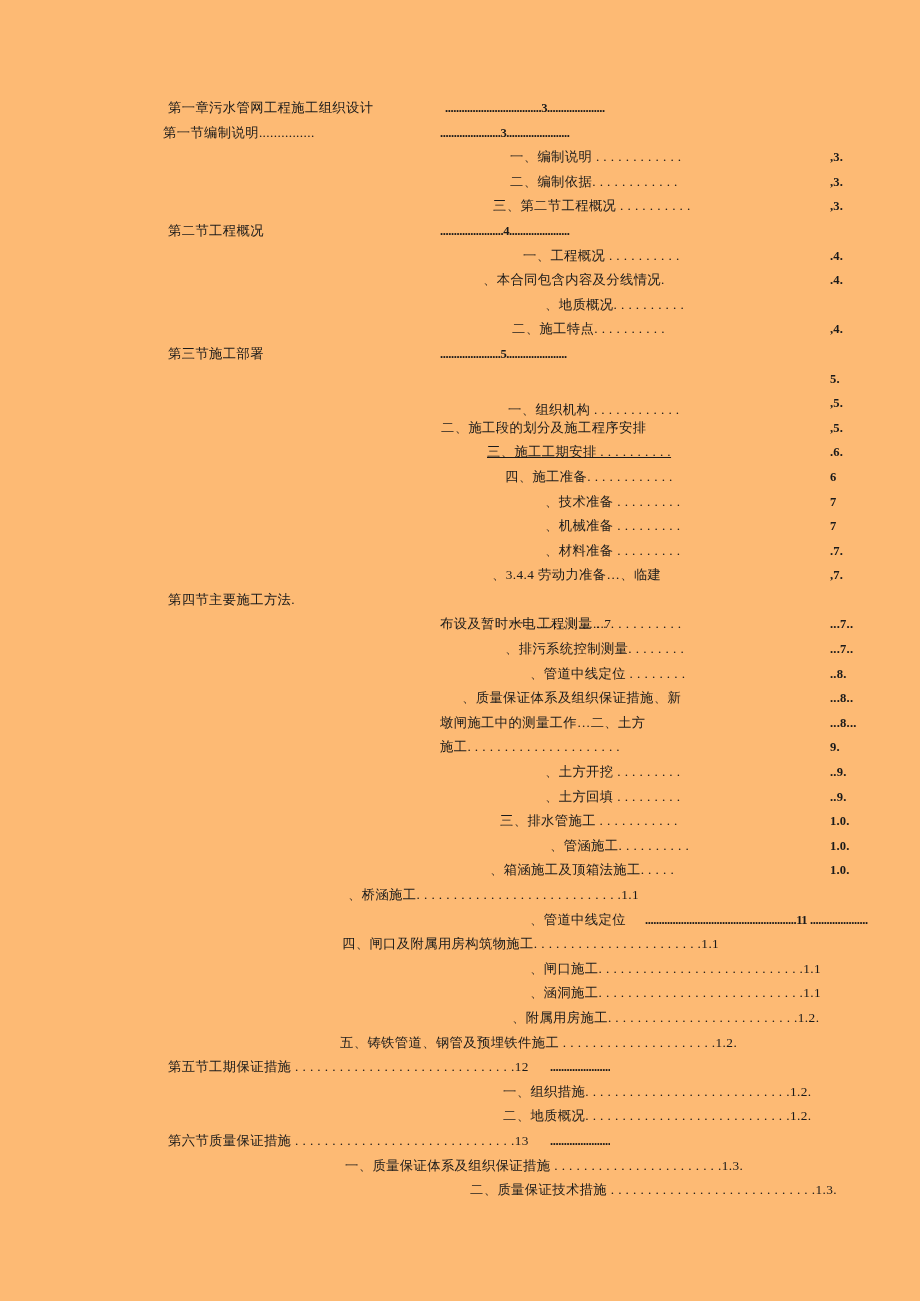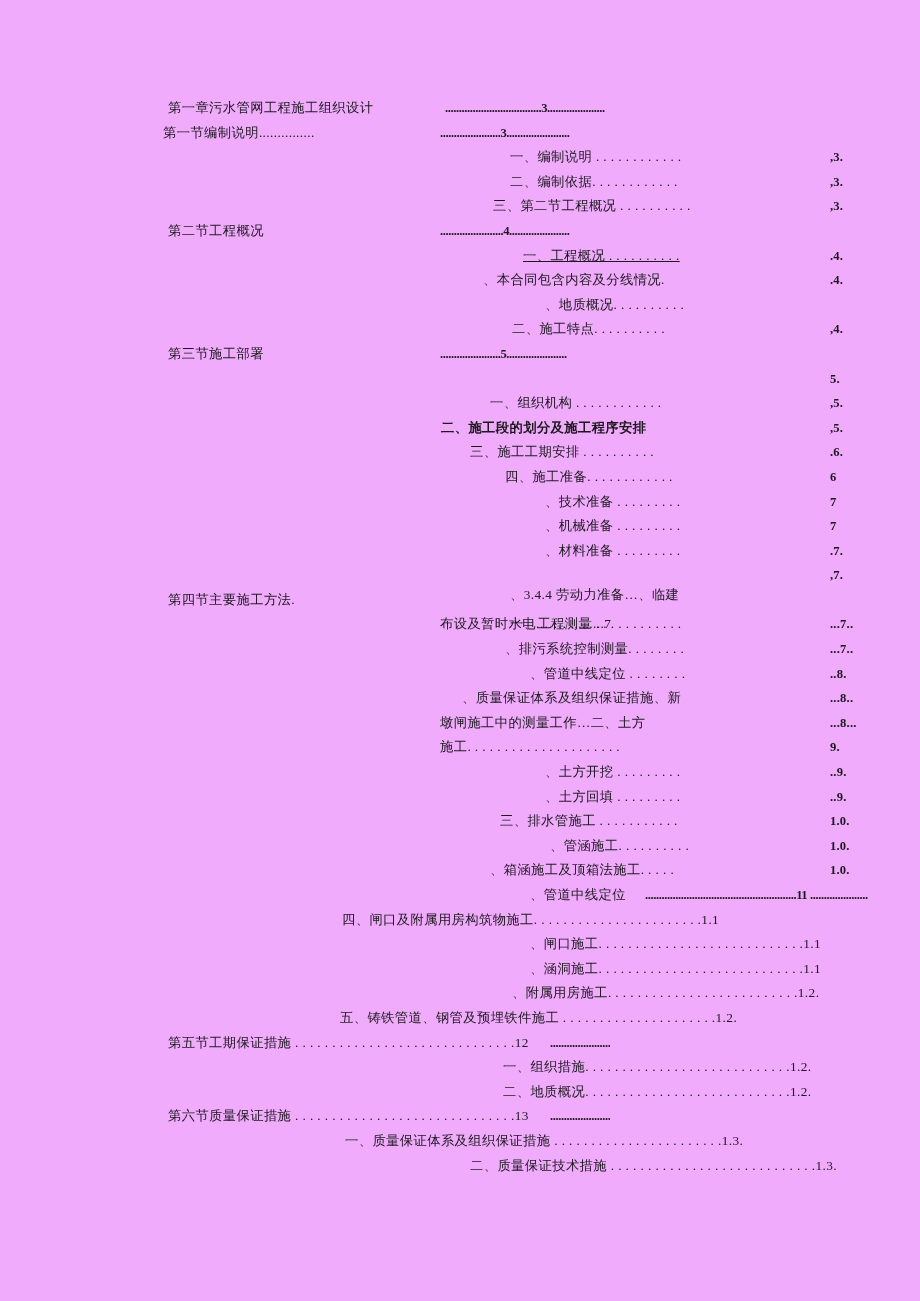--- a/index.html
+++ b/index.html
@@ -8,21 +8,21 @@
     background: #ffffff;
   }
   body {
     font-family: "Liberation Serif", "DejaVu Serif", serif;
     color: #1a1a1a;
   }
   .page {
     position: relative;
     width: 920px;
     height: 1301px;
-    background: #f0abfc;
+    background: #fdba74;
     overflow: hidden;
   }
   .toc {
     position: absolute;
     left: 0;
     top: 96px;
     width: 920px;
   }
   .toc-row {
     position: relative;
@@ -82,21 +82,21 @@
       </div>
       <div class="toc-row">
         <span class="entry" style="left: 493px;">三、第二节工程概况 . . . . . . . . . .</span>
         <span class="pageno" style="left: 830px;">,3.</span>
       </div>
       <div class="toc-row">
         <span class="entry" style="left: 168px;">第二节工程概况</span>
         <span class="leader" style="left: 440px;">.......................4......................</span>
       </div>
       <div class="toc-row">
-        <span class="entry" style="left: 523px; text-decoration: underline;">一、工程概况 . . . . . . . . . .</span>
+        <span class="entry" style="left: 523px;">一、工程概况 . . . . . . . . . .</span>
         <span class="pageno" style="left: 830px;">.4.</span>
       </div>
       <div class="toc-row">
         <span class="entry" style="left: 483px;">、本合同包含内容及分线情况.</span>
         <span class="pageno" style="left: 830px;">.4.</span>
       </div>
       <div class="toc-row">
         <span class="entry" style="left: 545px;">、地质概况. . . . . . . . . .</span>
       </div>
       <div class="toc-row">
@@ -104,49 +104,49 @@
         <span class="pageno" style="left: 830px;">,4.</span>
       </div>
       <div class="toc-row">
         <span class="entry" style="left: 168px;">第三节施工部署</span>
         <span class="leader" style="left: 440px;">......................5......................</span>
       </div>
       <div class="toc-row">
         <span class="pageno" style="left: 830px;">5.</span>
       </div>
       <div class="toc-row">
-        <span class="entry" style="left: 490px;">一、组织机构 . . . . . . . . . . . .</span>
+        <span class="entry" style="left: 508px; margin-top: 7px;">一、组织机构 . . . . . . . . . . . .</span>
         <span class="pageno" style="left: 830px;">,5.</span>
       </div>
       <div class="toc-row">
-        <span class="entry" style="left: 441px; font-weight: bold;">二、施工段的划分及施工程序安排</span>
+        <span class="entry" style="left: 441px;">二、施工段的划分及施工程序安排</span>
         <span class="pageno" style="left: 830px;">,5.</span>
       </div>
       <div class="toc-row">
-        <span class="entry" style="left: 470px;">三、施工工期安排 . . . . . . . . . .</span>
+        <span class="entry" style="left: 487px; text-decoration: underline;">三、施工工期安排 . . . . . . . . . .</span>
         <span class="pageno" style="left: 830px;">.6.</span>
       </div>
       <div class="toc-row">
         <span class="entry" style="left: 505px;">四、施工准备. . . . . . . . . . . .</span>
         <span class="pageno" style="left: 830px;">6</span>
       </div>
       <div class="toc-row">
         <span class="entry" style="left: 545px;">、技术准备 . . . . . . . . .</span>
         <span class="pageno" style="left: 830px;">7</span>
       </div>
       <div class="toc-row">
         <span class="entry" style="left: 545px;">、机械准备 . . . . . . . . .</span>
         <span class="pageno" style="left: 830px;">7</span>
       </div>
       <div class="toc-row">
         <span class="entry" style="left: 545px;">、材料准备 . . . . . . . . .</span>
         <span class="pageno" style="left: 830px;">.7.</span>
       </div>
       <div class="toc-row">
-        <span class="entry" style="left: 510px; margin-top: 20px;">、3.4.4 劳动力准备…、临建</span>
+        <span class="entry" style="left: 492px;">、3.4.4 劳动力准备…、临建</span>
         <span class="pageno" style="left: 830px;">,7.</span>
       </div>
       <div class="toc-row">
         <span class="entry" style="left: 168px;">第四节主要施工方法.</span>
         <span class="entry" style="left: 440px; top: 24.6px;">布设及暂时水电.…… .........7</span>
       </div>
       <div class="toc-row">
         <span class="entry" style="left: 510px;">一、工程测量 . . . . . . . . . . . .</span>
         <span class="pageno" style="left: 830px;">...7..</span>
       </div>
@@ -182,20 +182,23 @@
         <span class="entry" style="left: 500px;">三、排水管施工 . . . . . . . . . . .</span>
         <span class="pageno" style="left: 830px;">1.0.</span>
       </div>
       <div class="toc-row">
         <span class="entry" style="left: 550px;">、管涵施工. . . . . . . . . .</span>
         <span class="pageno" style="left: 830px;">1.0.</span>
       </div>
       <div class="toc-row">
         <span class="entry" style="left: 490px;">、箱涵施工及顶箱法施工. . . . .</span>
         <span class="pageno" style="left: 830px;">1.0.</span>
+      </div>
+      <div class="toc-row">
+        <span class="entry" style="left: 348px;">、桥涵施工. . . . . . . . . . . . . . . . . . . . . . . . . . . .1.1</span>
       </div>
       <div class="toc-row">
         <span class="entry" style="left: 530px;">、管道中线定位</span>
         <span class="leader" style="left: 645px;">.......................................................11   .....................</span>
       </div>
       <div class="toc-row">
         <span class="entry" style="left: 342px;">四、闸口及附属用房构筑物施工. . . . . . . . . . . . . . . . . . . . . . .1.1</span>
       </div>
       <div class="toc-row">
         <span class="entry" style="left: 530px;">、闸口施工. . . . . . . . . . . . . . . . . . . . . . . . . . . .1.1</span>

